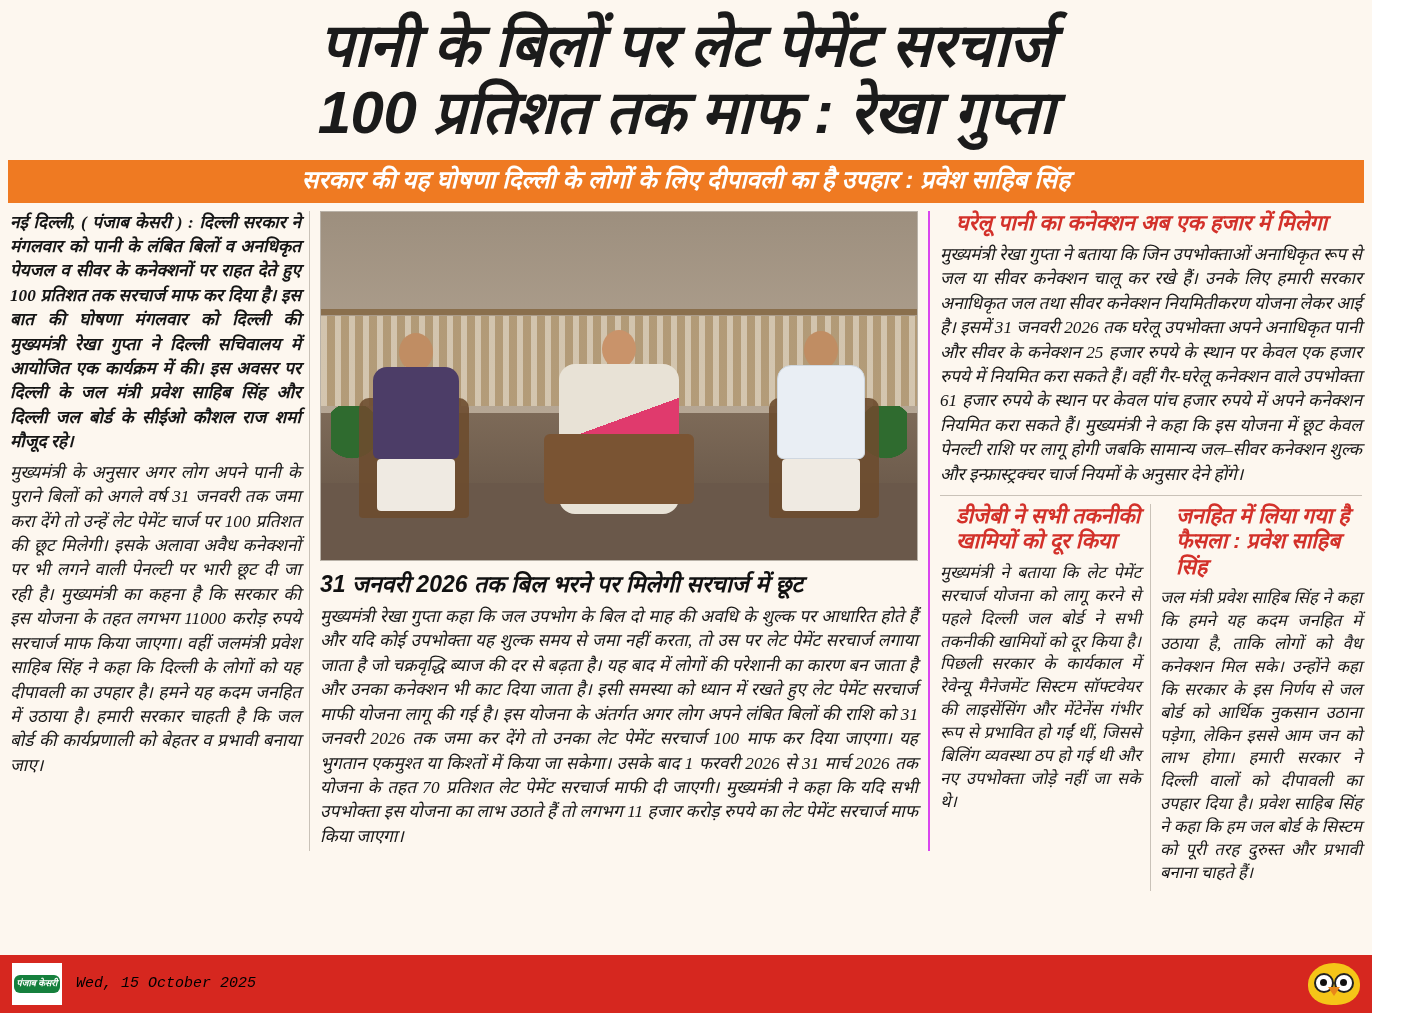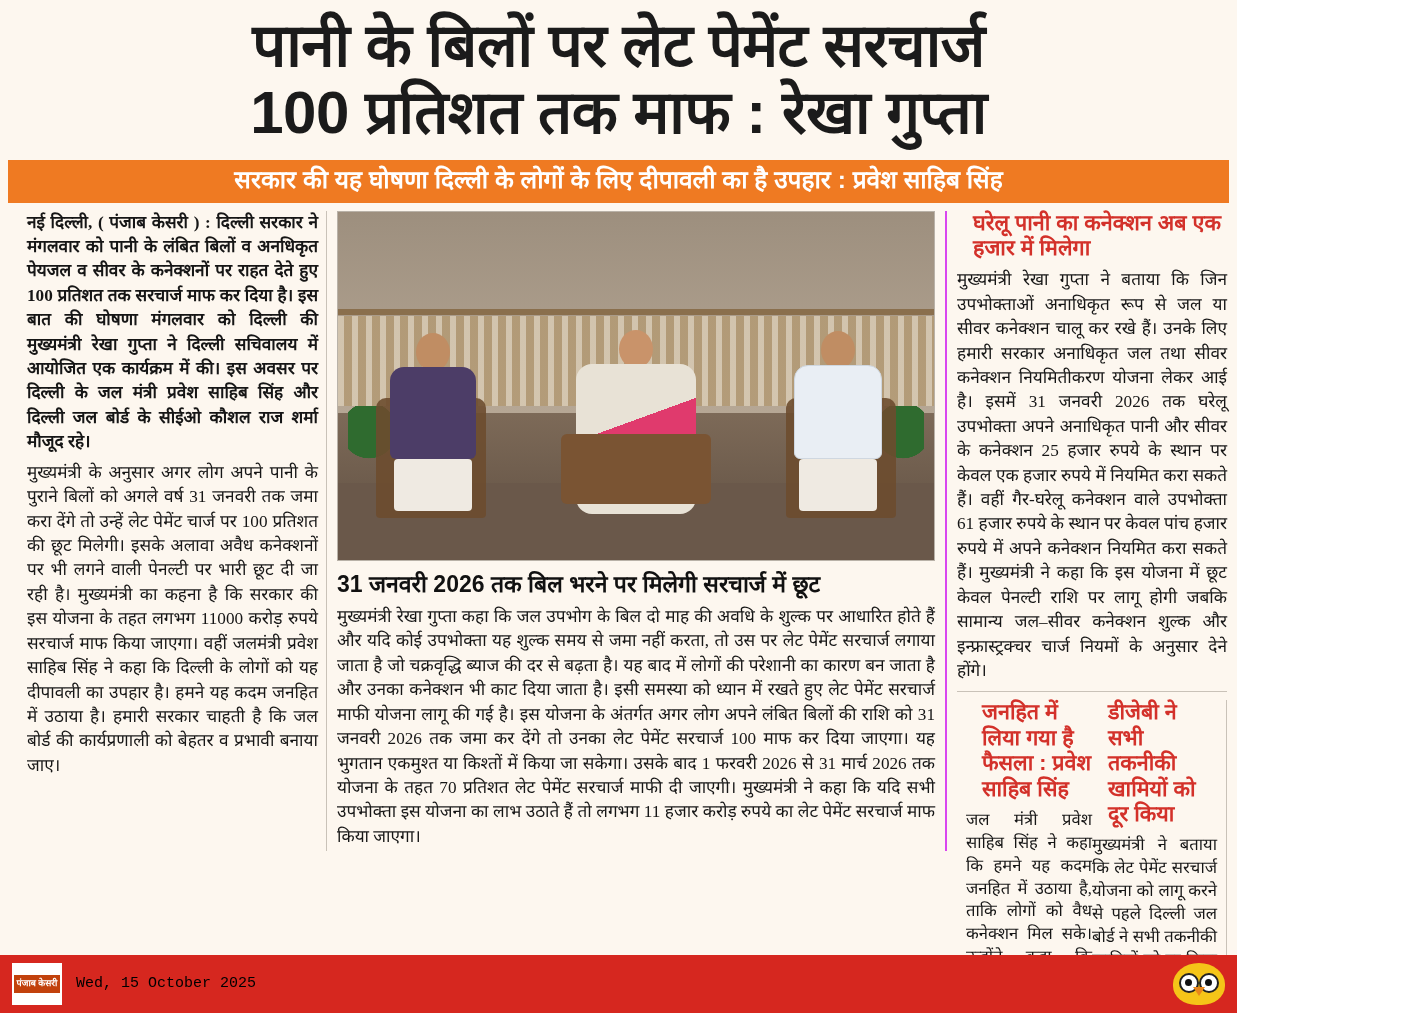--- a/index.html
+++ b/index.html
@@ -5,25 +5,26 @@
   html, body {
     margin: 0;
     padding: 0;
     background: #ffffff;
   }
   body {
     font-family: "Liberation Serif", "DejaVu Serif", serif;
   }
   .page {
     position: relative;
-    width: 1237px;
+    width: 1372px;
     height: 1013px;
     background: #fdf7ef;
     overflow: hidden;
     box-sizing: border-box;
+    font-style: italic;
   }
   
   .headline-wrap {
     padding: 14px 18px 4px 18px;
     text-align: center;
   }
   .headline {
     font-family: "Liberation Sans", "DejaVu Sans", sans-serif;
     font-weight: bold;
     color: #1b1b1b;
@@ -49,21 +50,20 @@
     display: flex;
     margin: 8px 10px 0 10px;
     height: 640px;
   }
   .col-left {
     width: 300px;
     flex: 0 0 300px;
     padding-right: 8px;
     border-right: 1px solid #c9c2b8;
     box-sizing: border-box;
-    margin-left: 17px;
   }
   .col-mid {
     width: 620px;
     flex: 0 0 620px;
     padding: 0 10px;
     border-right: 2px solid #d946ef;
     box-sizing: border-box;
   }
   .col-right {
     flex: 1 1 auto;
@@ -176,24 +176,24 @@
     align-items: center;
     padding: 0 12px;
     box-sizing: border-box;
   }
   .footer-logo {
     width: 46px; height: 38px; background:#ffffff;
     border: 2px solid #ffffff; display:flex; align-items:center; justify-content:center;
     margin-right: 14px;
   }
   .footer-logo span {
-    display:block; background:#c2410c; color:#fff;
+    display:block; background:#15803d; color:#fff;
     font-family:"Liberation Sans","DejaVu Sans",sans-serif;
     font-size: 9px; font-weight:bold; line-height:1.1; text-align:center;
-    width: 100%; padding: 4px 0;
+    width: 100%; padding: 4px 0; border-radius: 6px;
   }
   .footer-text {
     color: #000000;
     font-family: "Liberation Mono", "DejaVu Sans Mono", monospace;
     font-size: 15px;
     line-height: 1.5;
   }
   .footer-spacer { flex: 1 1 auto; }
   .owl {
     width: 52px; height: 42px; position: relative;
@@ -255,27 +255,27 @@
       </div>
       <div class="photo-caption">31 जनवरी 2026 तक बिल भरने पर मिलेगी सरचार्ज में छूट</div>
       <p class="txt">मुख्यमंत्री रेखा गुप्ता कहा कि जल उपभोग के बिल दो माह की अवधि के शुल्क पर आधारित होते हैं और यदि कोई उपभोक्ता यह शुल्क समय से जमा नहीं करता, तो उस पर लेट पेमेंट सरचार्ज लगाया जाता है जो चक्रवृद्धि ब्याज की दर से बढ़ता है। यह बाद में लोगों की परेशानी का कारण बन जाता है और उनका कनेक्शन भी काट दिया जाता है। इसी समस्या को ध्यान में रखते हुए लेट पेमेंट सरचार्ज माफी योजना लागू की गई है। इस योजना के अंतर्गत अगर लोग अपने लंबित बिलों की राशि को 31 जनवरी 2026 तक जमा कर देंगे तो उनका लेट पेमेंट सरचार्ज 100 माफ कर दिया जाएगा। यह भुगतान एकमुश्त या किश्तों में किया जा सकेगा। उसके बाद 1 फरवरी 2026 से 31 मार्च 2026 तक योजना के तहत 70 प्रतिशत लेट पेमेंट सरचार्ज माफी दी जाएगी। मुख्यमंत्री ने कहा कि यदि सभी उपभोक्ता इस योजना का लाभ उठाते हैं तो लगभग 11 हजार करोड़ रुपये का लेट पेमेंट सरचार्ज माफ किया जाएगा।</p>
     </div>
 
     <div class="col-right">
       <div class="rhead">घरेलू पानी का कनेक्शन अब एक हजार में मिलेगा</div>
       <p class="txt">मुख्यमंत्री रेखा गुप्ता ने बताया कि जिन उपभोक्ताओं अनाधिकृत रूप से जल या सीवर कनेक्शन चालू कर रखे हैं। उनके लिए हमारी सरकार अनाधिकृत जल तथा सीवर कनेक्शन नियमितीकरण योजना लेकर आई है। इसमें 31 जनवरी 2026 तक घरेलू उपभोक्ता अपने अनाधिकृत पानी और सीवर के कनेक्शन 25 हजार रुपये के स्थान पर केवल एक हजार रुपये में नियमित करा सकते हैं। वहीं गैर-घरेलू कनेक्शन वाले उपभोक्ता 61 हजार रुपये के स्थान पर केवल पांच हजार रुपये में अपने कनेक्शन नियमित करा सकते हैं। मुख्यमंत्री ने कहा कि इस योजना में छूट केवल पेनल्टी राशि पर लागू होगी जबकि सामान्य जल–सीवर कनेक्शन शुल्क और इन्फ्रास्ट्रक्चर चार्ज नियमों के अनुसार देने होंगे।</p>
 
       <div class="right-split">
+        <div class="rs-col first">
+          <div class="rhead">डीजेबी ने सभी तकनीकी खामियों को दूर किया</div>
+          <p class="txt">मुख्यमंत्री ने बताया कि लेट पेमेंट सरचार्ज योजना को लागू करने से पहले दिल्ली जल बोर्ड ने सभी तकनीकी खामियों को दूर किया है। पिछली सरकार के कार्यकाल में रेवेन्यू मैनेजमेंट सिस्टम सॉफ्टवेयर की लाइसेंसिंग और मेंटेनेंस गंभीर रूप से प्रभावित हो गईं थीं, जिससे बिलिंग व्यवस्था ठप हो गई थी और नए उपभोक्ता जोड़े नहीं जा सके थे।</p>
+        </div>
         <div class="rs-col second">
           <div class="rhead">जनहित में लिया गया है फैसला : प्रवेश साहिब सिंह</div>
           <p class="txt">जल मंत्री प्रवेश साहिब सिंह ने कहा कि हमने यह कदम जनहित में उठाया है, ताकि लोगों को वैध कनेक्शन मिल सके। उन्होंने कहा कि सरकार के इस निर्णय से जल बोर्ड को आर्थिक नुकसान उठाना पड़ेगा, लेकिन इससे आम जन को लाभ होगा। हमारी सरकार ने दिल्ली वालों को दीपावली का उपहार दिया है। प्रवेश साहिब सिंह ने कहा कि हम जल बोर्ड के सिस्टम को पूरी तरह दुरुस्त और प्रभावी बनाना चाहते हैं।</p>
-        </div>
-        <div class="rs-col first">
-          <div class="rhead">डीजेबी ने सभी तकनीकी खामियों को दूर किया</div>
-          <p class="txt">मुख्यमंत्री ने बताया कि लेट पेमेंट सरचार्ज योजना को लागू करने से पहले दिल्ली जल बोर्ड ने सभी तकनीकी खामियों को दूर किया है। पिछली सरकार के कार्यकाल में रेवेन्यू मैनेजमेंट सिस्टम सॉफ्टवेयर की लाइसेंसिंग और मेंटेनेंस गंभीर रूप से प्रभावित हो गईं थीं, जिससे बिलिंग व्यवस्था ठप हो गई थी और नए उपभोक्ता जोड़े नहीं जा सके थे।</p>
         </div>
       </div>
     </div>
 
   </div>
 
   <div class="footer">
     <div class="footer-logo">
       <span>पंजाब केसरी</span>
     </div>

